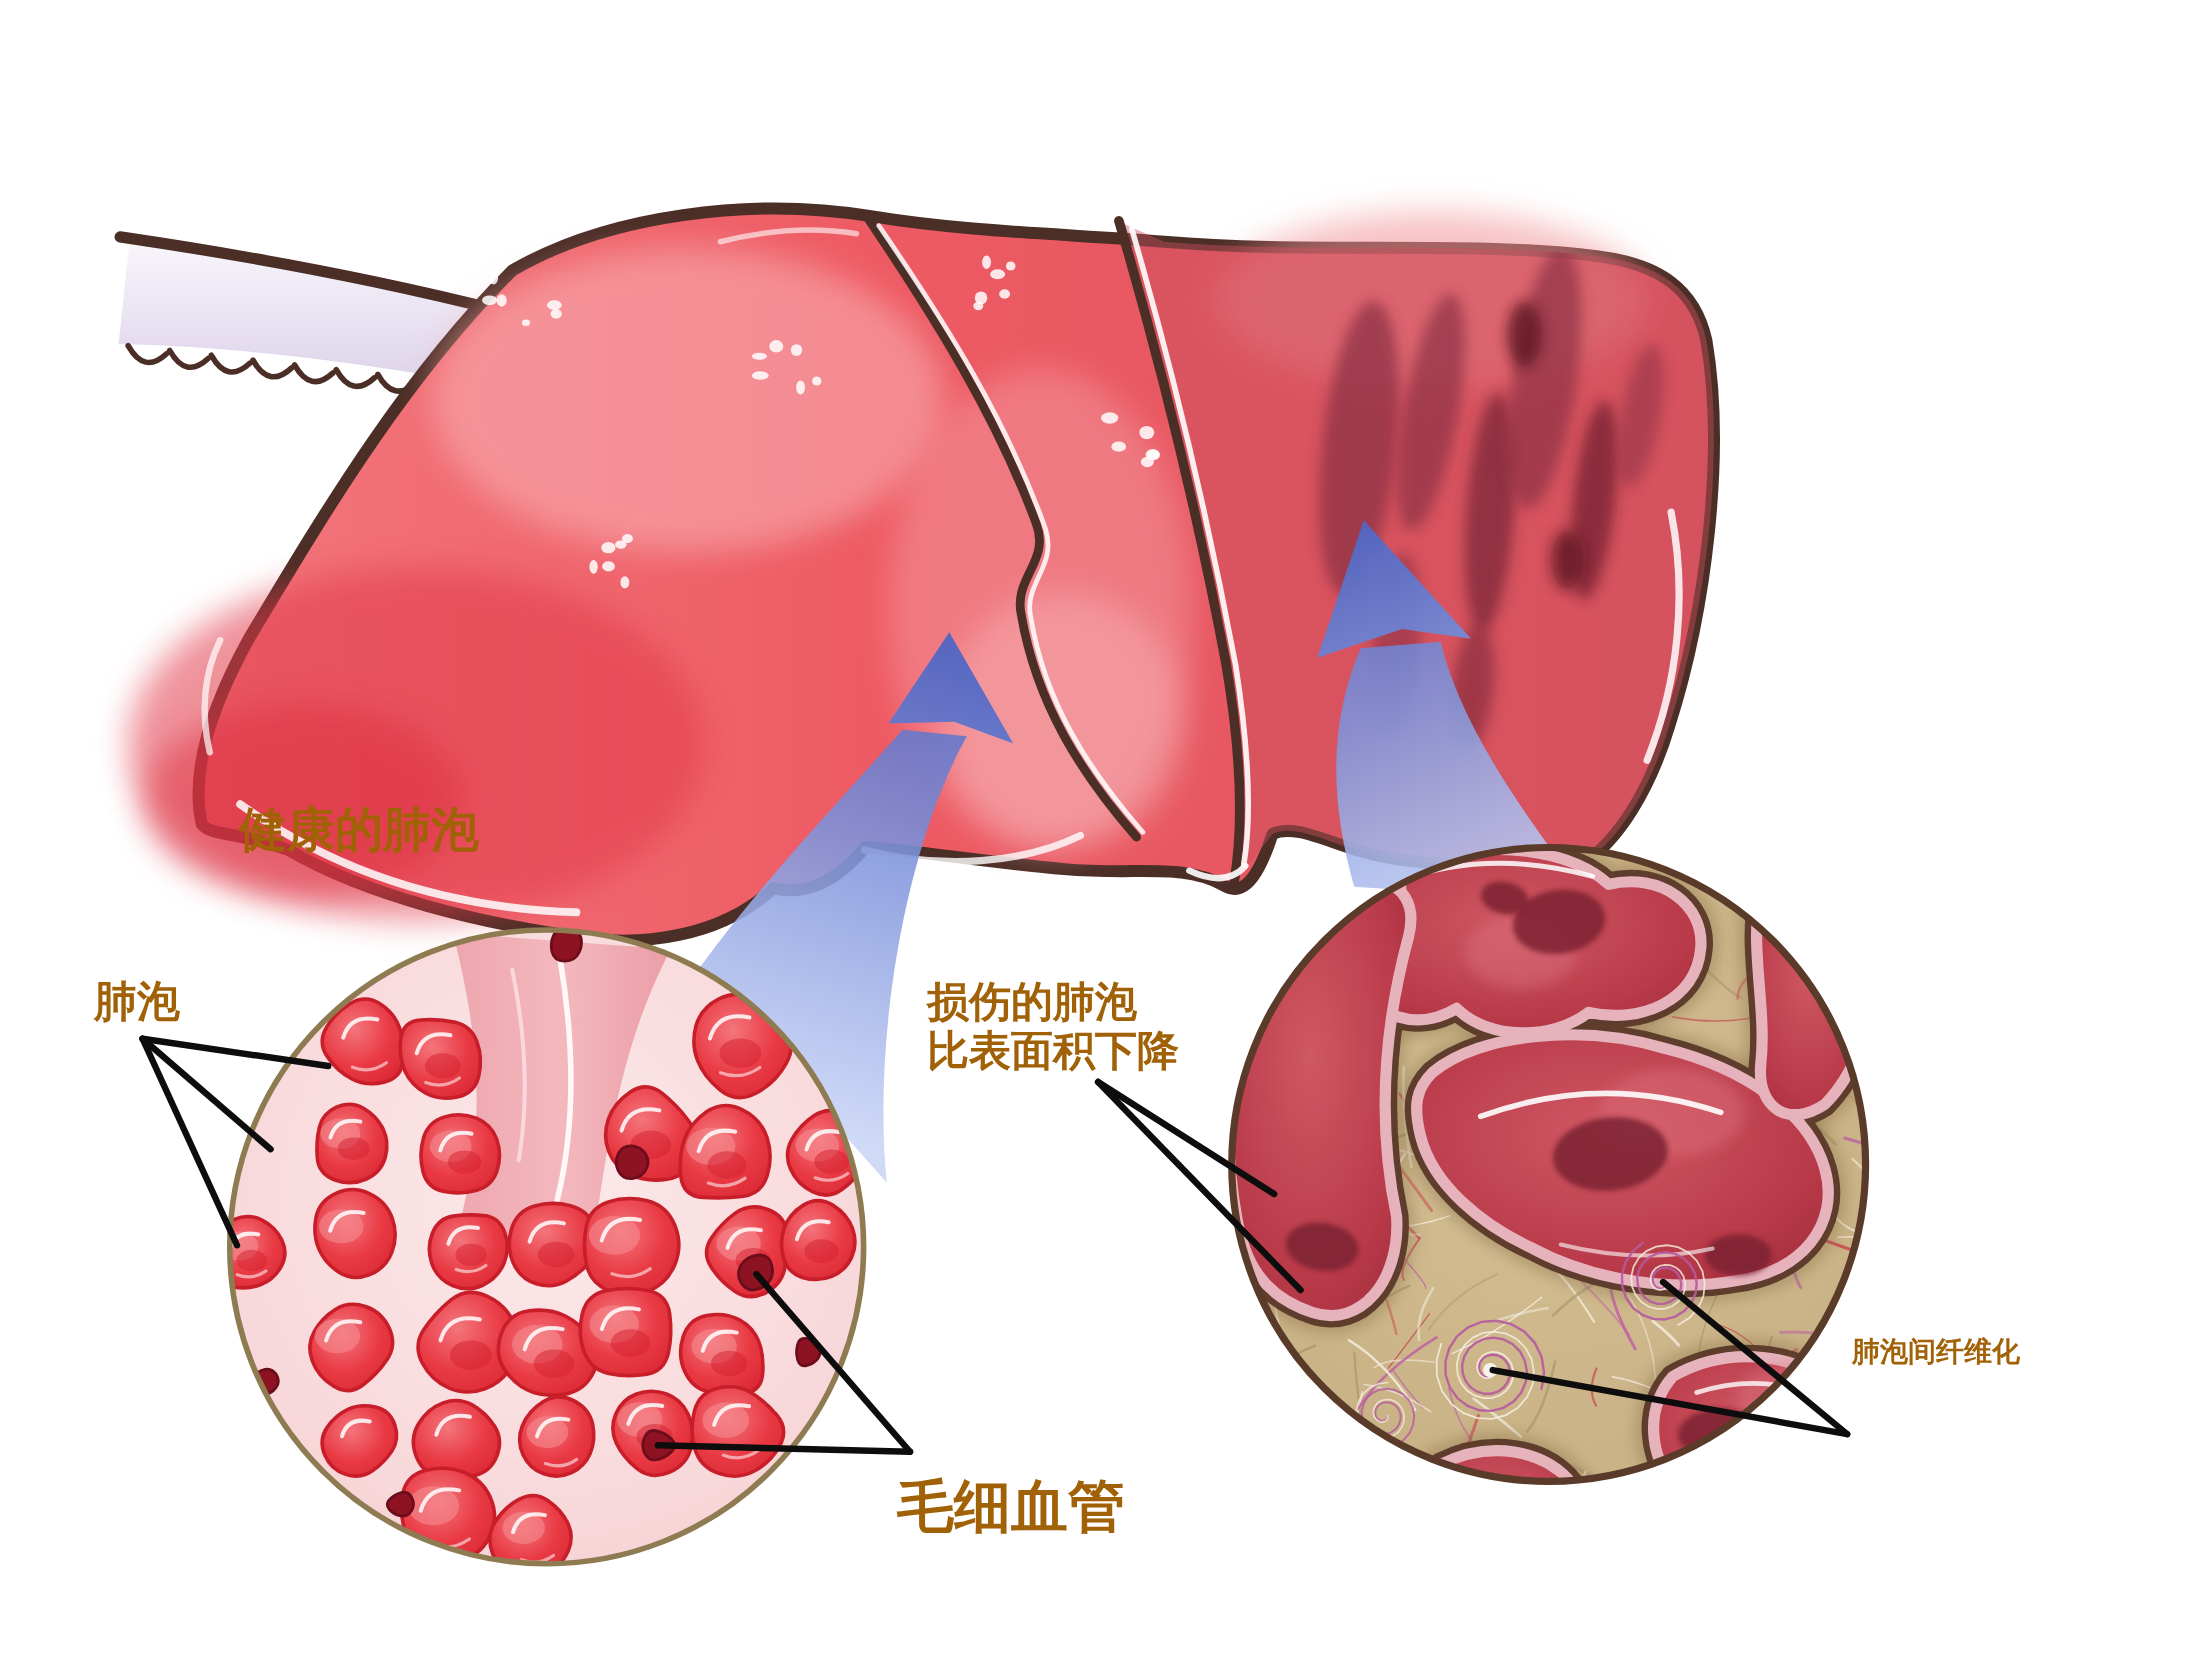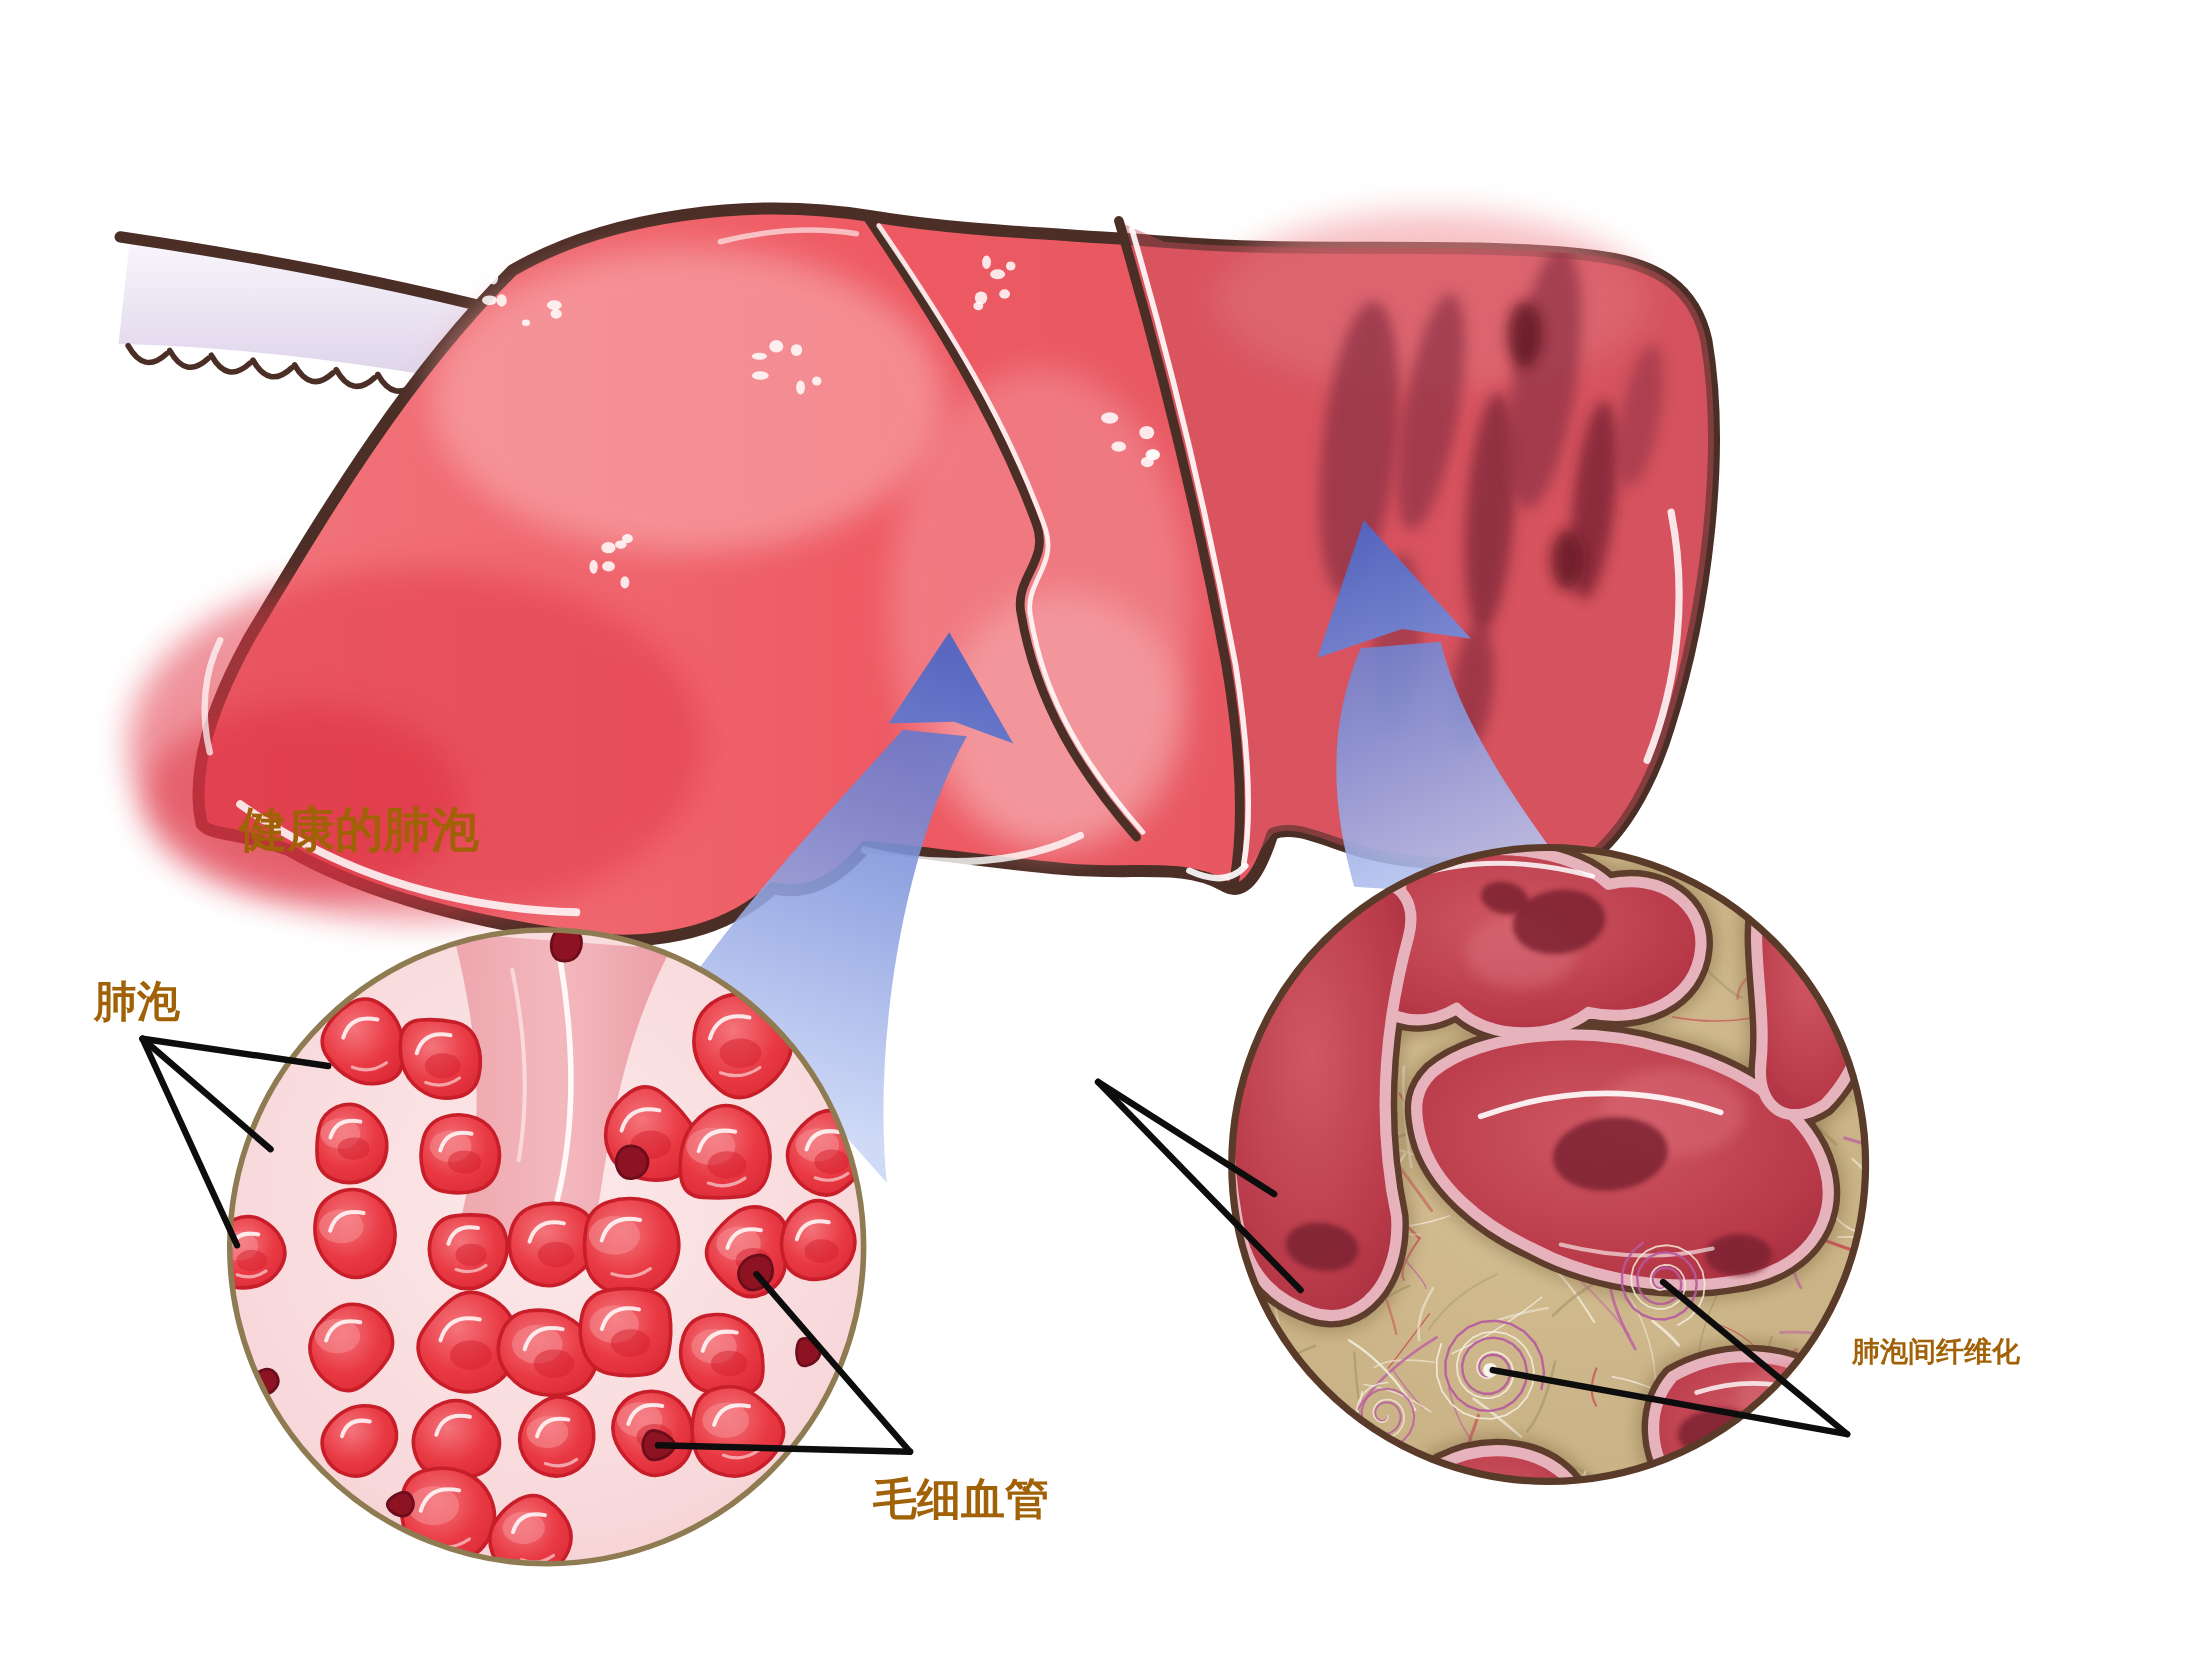--- a/index.html
+++ b/index.html
@@ -5,21 +5,21 @@
   html,body{margin:0;padding:0;background:#ffffff;}
   #page{position:relative;width:2205px;height:1655px;background:#ffffff;overflow:hidden;
         font-family:"Liberation Sans",sans-serif;}
   #art{position:absolute;left:0;top:0;}
   .label{position:absolute;font-family:"Liberation Sans",sans-serif;font-weight:700;
          color:#a16207;white-space:nowrap;line-height:1.16;}
   #title{position:absolute;left:704px;top:24px;font-family:"Liberation Serif",serif;
          font-weight:700;font-size:85px;color:#000;letter-spacing:1.6px;white-space:nowrap;}
   #healthy-heading{left:239px;top:802px;font-size:48px;}
   #label-alveoli{left:94px;top:977px;font-size:43px;}
-  #label-capillary{left:873px;top:1473px;font-size:44px;}
+  #label-capillary{left:897px;top:1473px;font-size:57px;}
   #label-damaged{left:927px;top:978px;font-size:42px;}
   #label-fibrosis{left:1852px;top:1336px;font-size:28px;}
   #ipf-caption{left:1303px;top:1495px;font-size:54px;}
 </style>
 </head>
 <body>
 
 <div id="page">
 
 <svg id="art" width="2205" height="1655" viewBox="0 0 2755 2068">
@@ -527,16 +527,20 @@
     <line x1="1372" y1="1352" x2="1592" y2="1492"></line>
     <line x1="1372" y1="1352" x2="1625" y2="1612"></line>
     <line x1="2308" y1="1792" x2="2078" y2="1602"></line>
     <line x1="2308" y1="1792" x2="1865" y2="1712"></line>
   </g>
 </svg>
 
 <div id="healthy-heading" class="label">健康的肺泡</div>
 <div id="label-alveoli" class="label">肺泡</div>
 <div id="label-capillary" class="label">毛细血管</div>
+<div id="label-damaged" class="label">
+  <div>损伤的肺泡</div>
+  <div>比表面积下降</div>
+</div>
 <div id="label-fibrosis" class="label">肺泡间纤维化</div>
 
 </div>
 
 
 </body></html>

